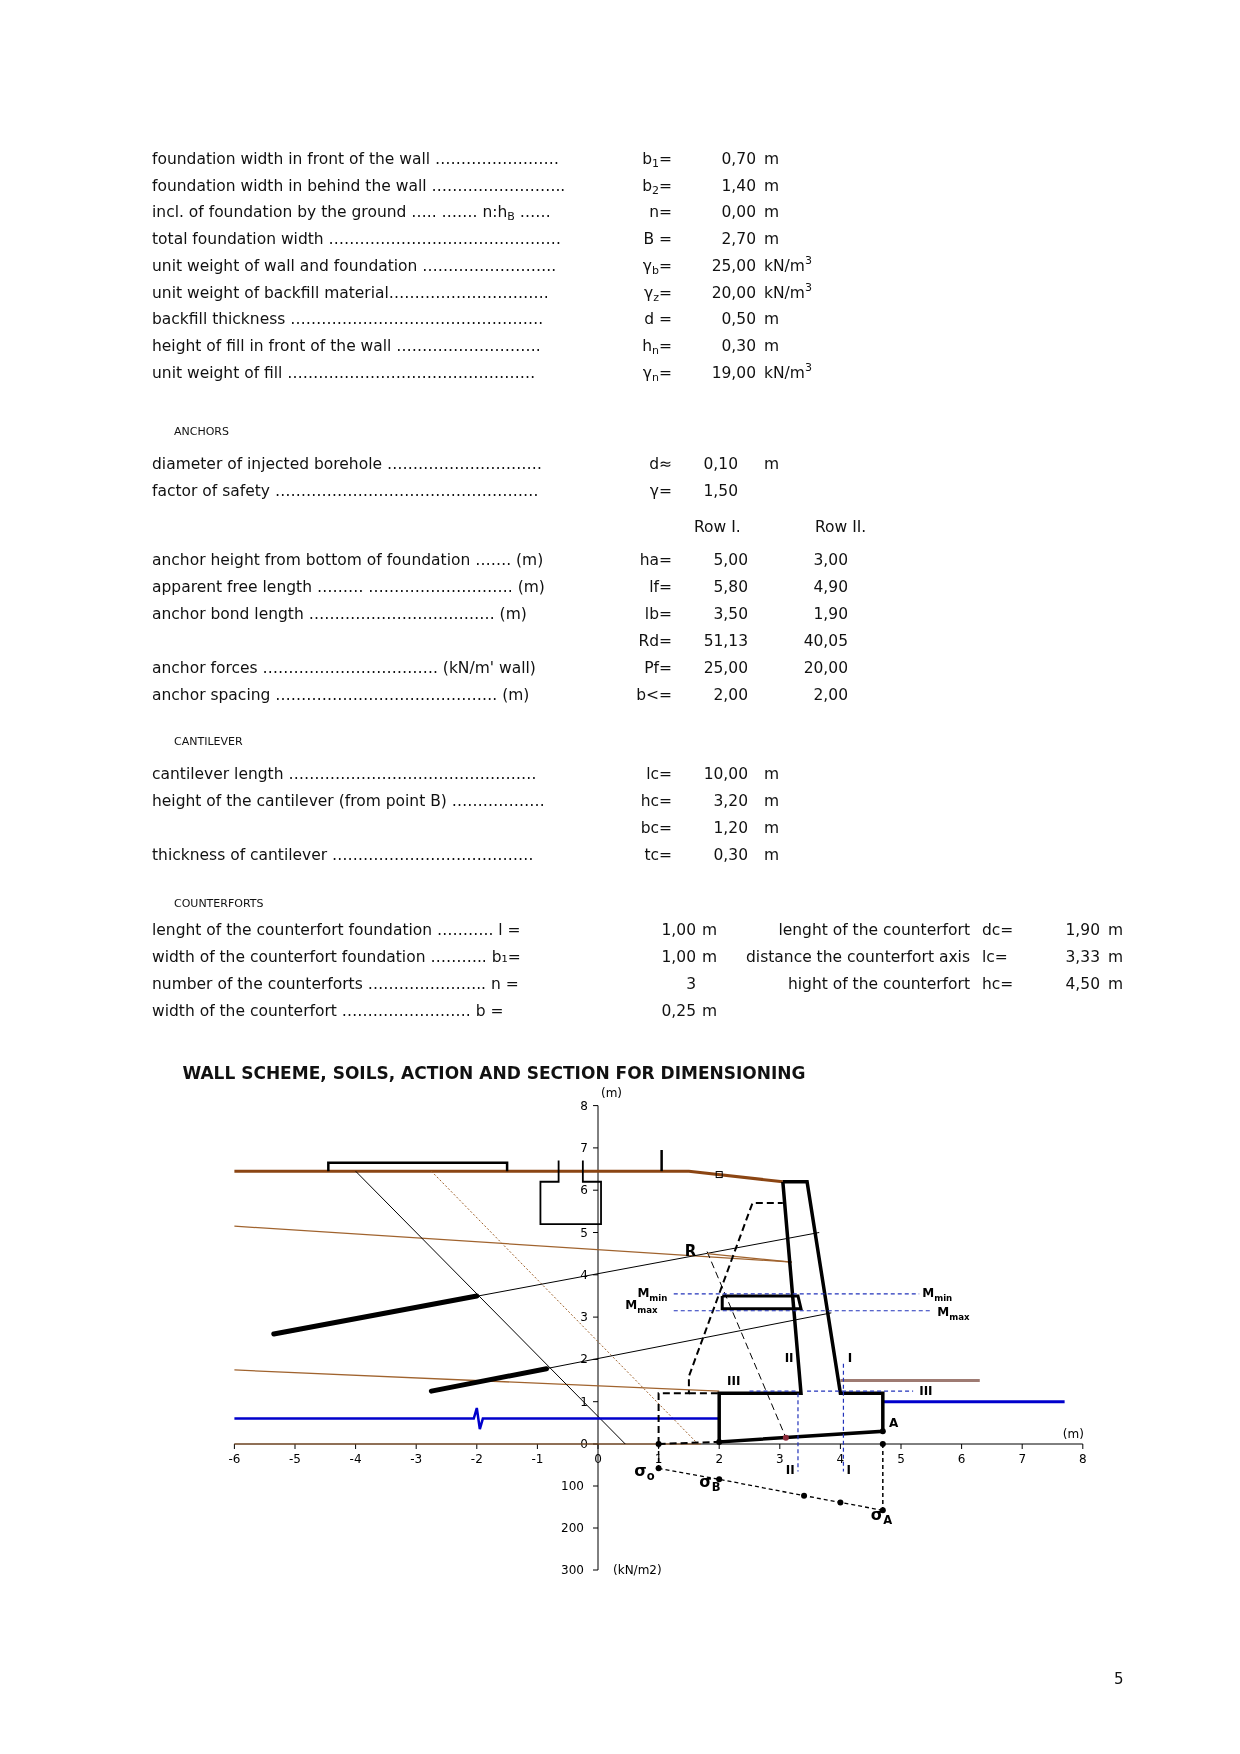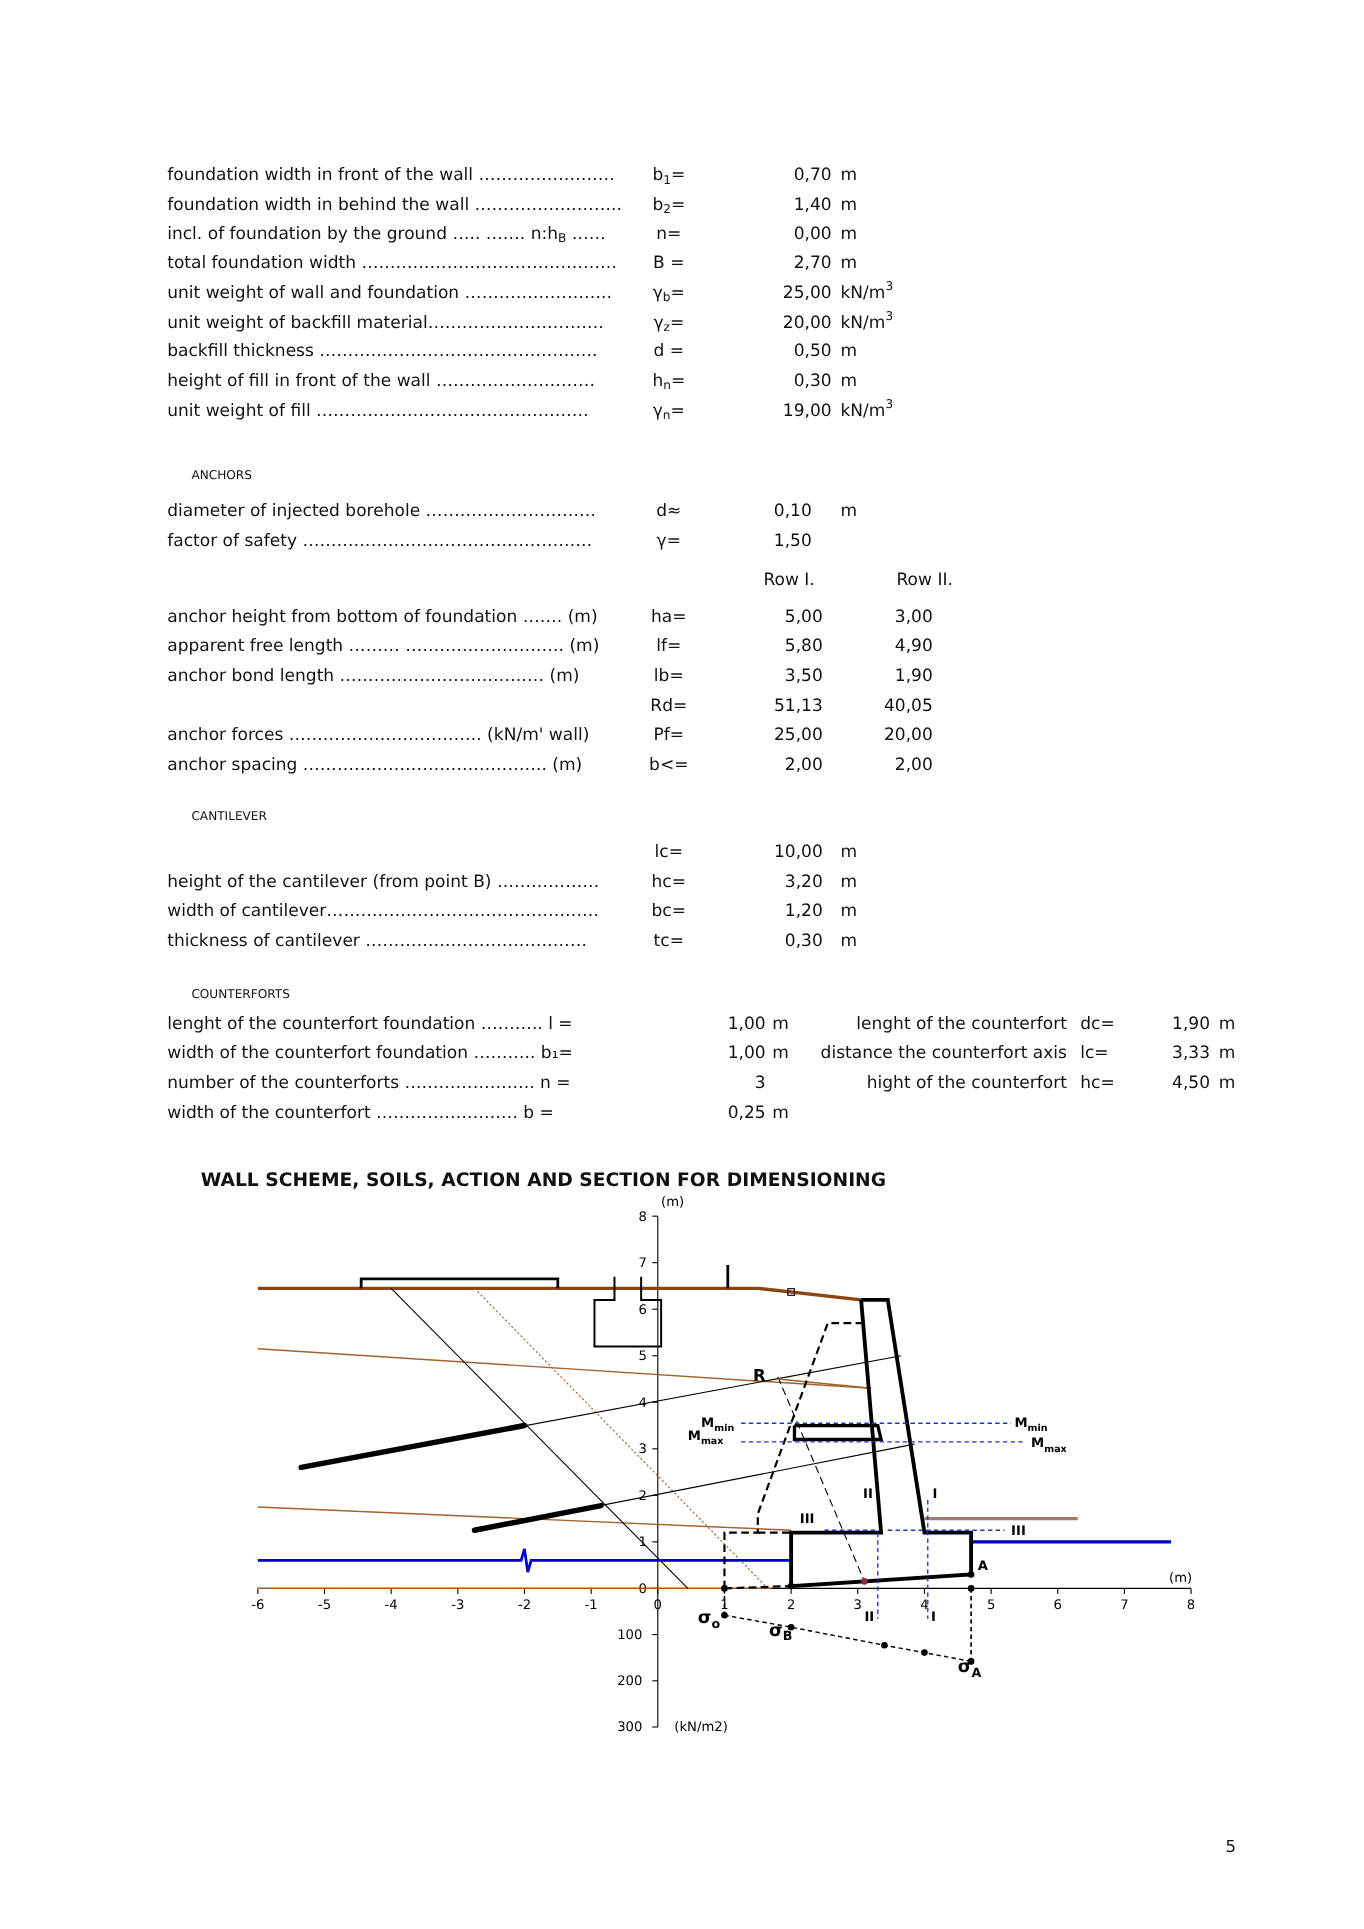--- a/index.html
+++ b/index.html
@@ -1,20 +1,20 @@
 <!DOCTYPE html>
 <html><head>
 <meta charset="utf-8">
 <style>
   html, body { margin: 0; padding: 0; background: #ffffff; }
   body { width: 1240px; height: 1754px; position: relative; overflow: hidden;
          font-family: "DejaVu Sans", sans-serif; color: #111; }
   .row { position: absolute; left: 0; width: 1240px; height: 26px; font-size: 15.5px; line-height: 26px; }
   .lbl { position: absolute; left: 152px; width: 430px; white-space: nowrap; overflow: hidden; }
-  .sym { position: absolute; left: 572px; width: 72px; text-align: center; }
+  .sym { position: absolute; left: 600px; width: 72px; text-align: right; }
   .val { position: absolute; left: 680px; width: 76px; text-align: right; }
   .unit { position: absolute; left: 764px; }
   .val2 { position: absolute; left: 772px; width: 76px; text-align: right; }
   .sec { position: absolute; left: 174px; font-weight: normal; font-size: 11px; }
   .colhdr { position: absolute; font-size: 15.5px; }
   sub { font-size: 11px; vertical-align: -3px; line-height: 0; }
   sup { font-size: 11px; vertical-align: 7px; line-height: 0; }
   .cf-lbl { position: absolute; left: 152px; width: 400px; white-space: nowrap; }
   .cf-val { position: absolute; left: 620px; width: 76px; text-align: right; }
   .cf-unit { position: absolute; left: 682px; }
@@ -138,32 +138,32 @@
       <div class="lbl">anchor spacing  ……………………………………. (m)</div>
       <div class="sym">b&lt;=</div>
       <div class="val" style="width:68px;">2,00</div>
       <div class="val2">2,00</div>
     </div>
   </div>
 
 <div class="sec" style="top:735px;">CANTILEVER</div>
 <div id="cant-rows">
     <div class="row" style="top:761px">
+      <div class="lbl">cantilever length …………………………………………</div>
       <div class="sym">lc=</div>
       <div class="val" style="width:68px;">10,00</div>
       <div class="unit">m</div>
     </div>
     <div class="row" style="top:788px">
       <div class="lbl">height of the cantilever (from point B) ………………</div>
       <div class="sym">hc=</div>
       <div class="val" style="width:68px;">3,20</div>
       <div class="unit">m</div>
     </div>
     <div class="row" style="top:815px">
-      <div class="lbl">width of cantilever…………………………………………</div>
       <div class="sym">bc=</div>
       <div class="val" style="width:68px;">1,20</div>
       <div class="unit">m</div>
     </div>
     <div class="row" style="top:842px">
       <div class="lbl">thickness of cantilever …………………………………</div>
       <div class="sym">tc=</div>
       <div class="val" style="width:68px;">0,30</div>
       <div class="unit">m</div>
     </div>

